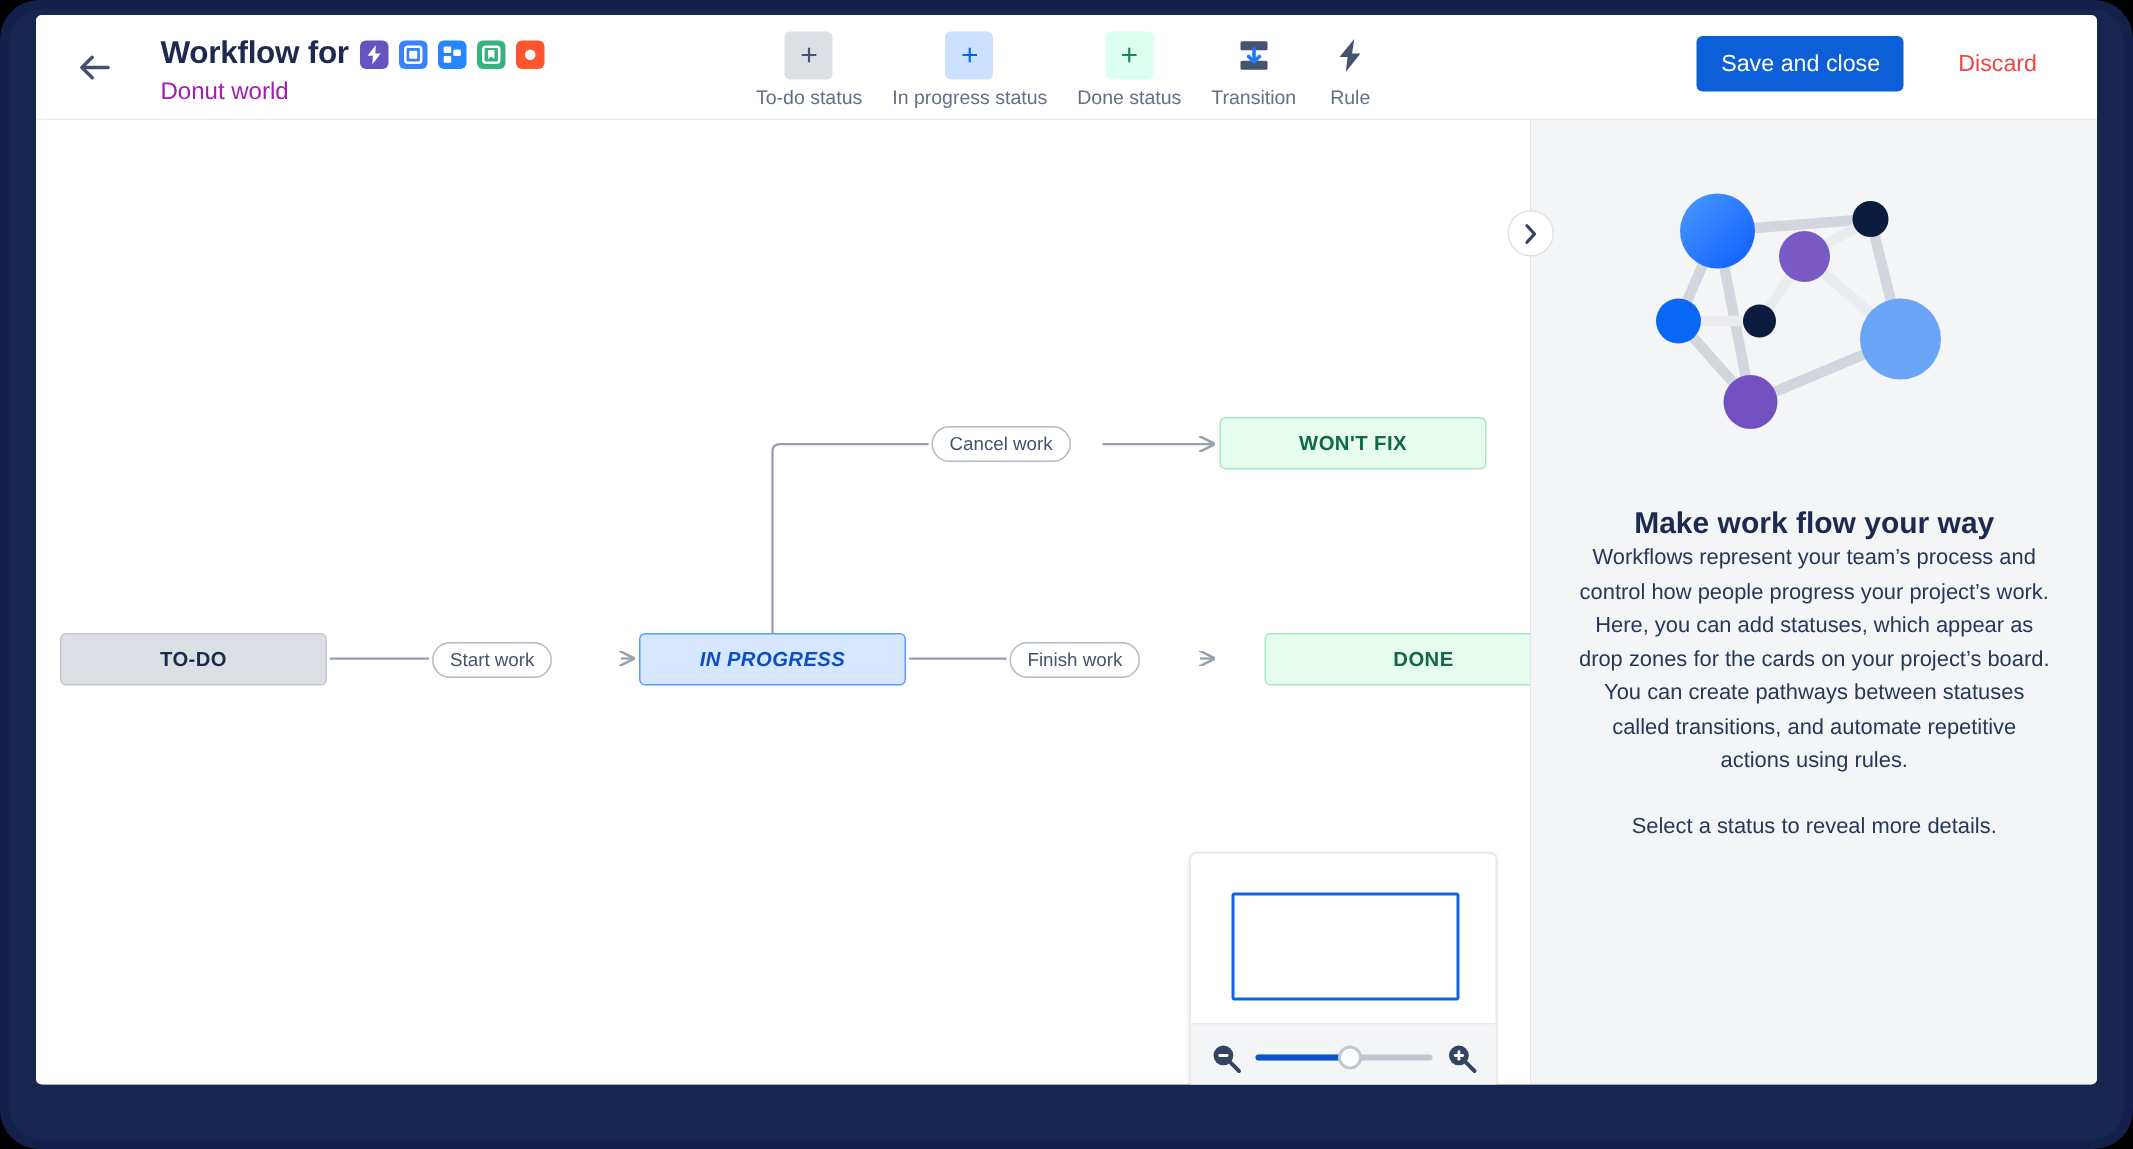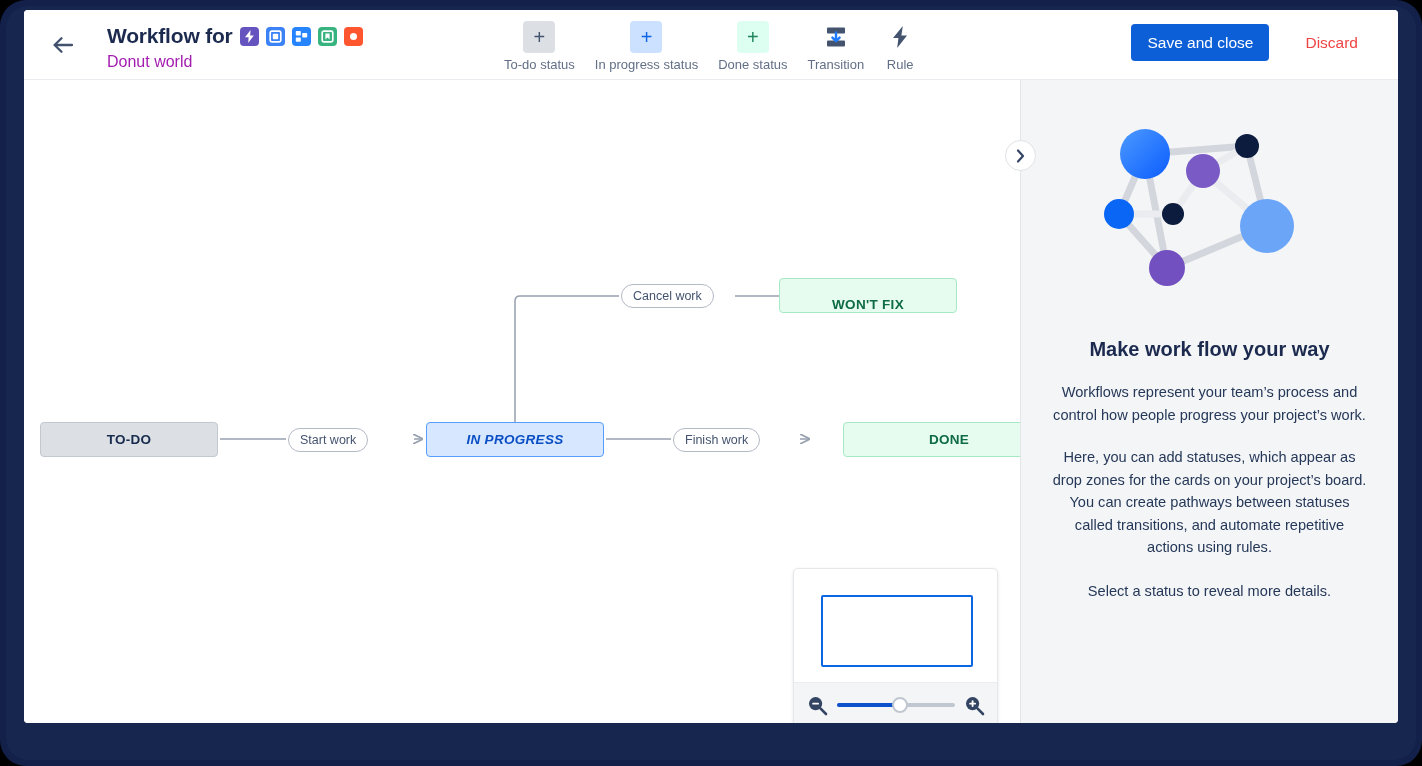--- a/index.html
+++ b/index.html
@@ -324,21 +324,20 @@
     display: block;
   }
   #panel-title {
     margin-top: 22px;
     text-align: center;
     font-size: 20px;
     font-weight: bold;
     color: #1b2a4e;
   }
   .panel-para {
-    margin-top: 20px;
     text-align: center;
     font-size: 14.6px;
     line-height: 22.5px;
     color: #253858;
   }
   .panel-para.last { margin-top: 21px; }
 </style>
 </head>
 <body>
 
@@ -468,21 +467,21 @@
         </div>
 
         <div class="node inprog" style="left:402px; top:342px; width:178px;">
           <span>IN PROGRESS</span>
         </div>
 
         <div class="node done" style="left:819px; top:342px; width:212px;">
           <span>DONE</span>
         </div>
 
-        <div class="node done" style="left:755px; top:198px; width:178px;align-items:flex-end;">
+        <div class="node done" style="left:789px; top:198px; width:178px;">
           <span>WON'T FIX</span>
         </div>
 
         <div class="tlabel" style="left:264px; top:348px;">
           <span>Start work</span>
         </div>
 
         <div class="tlabel" style="left:649px; top:348px;">
           <span>Finish work</span>
         </div>

